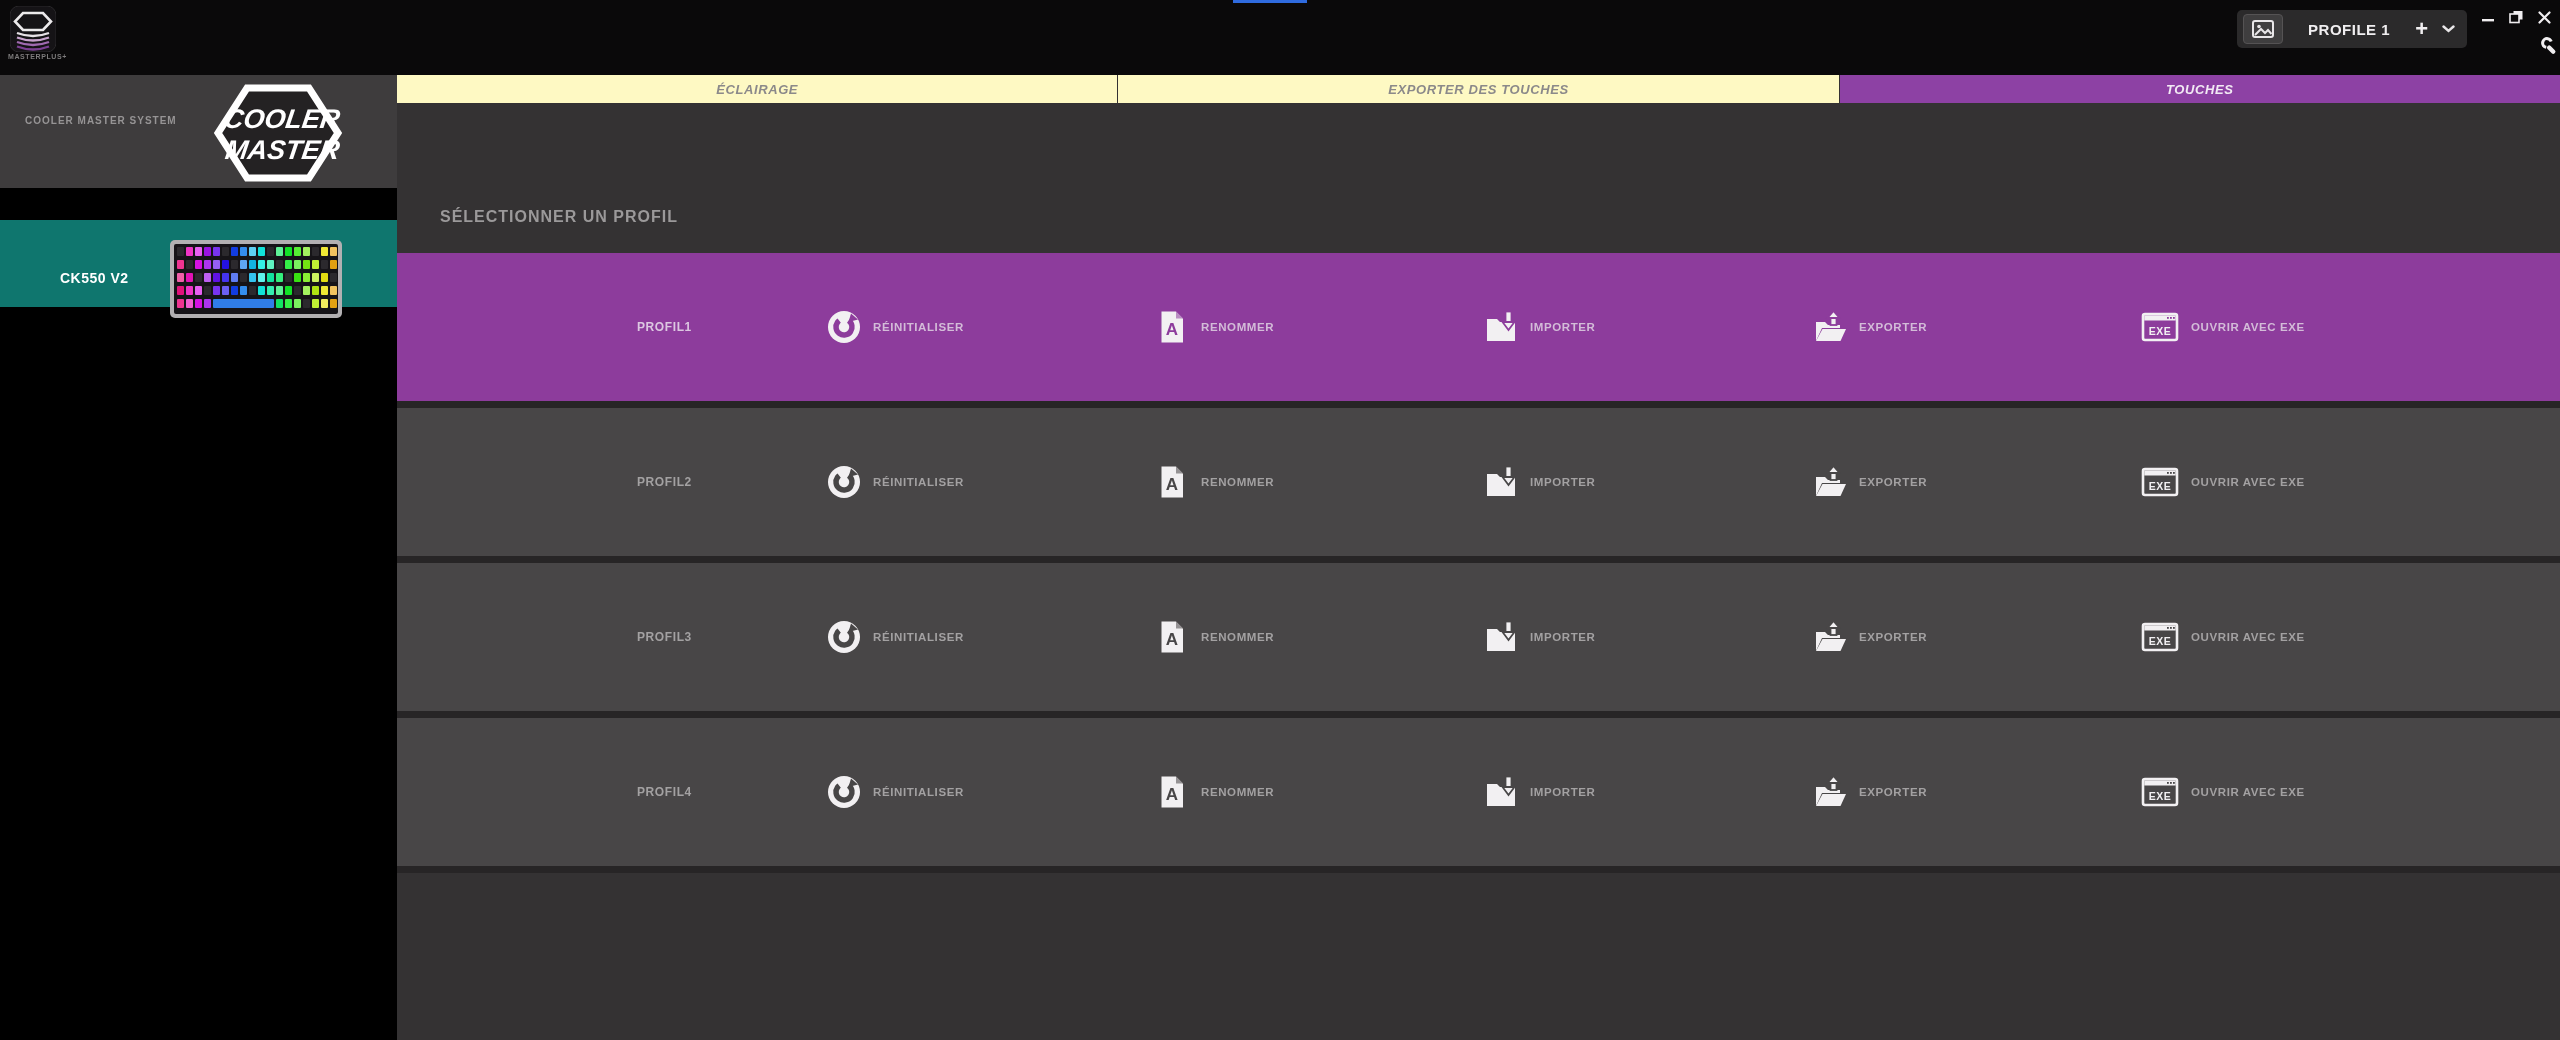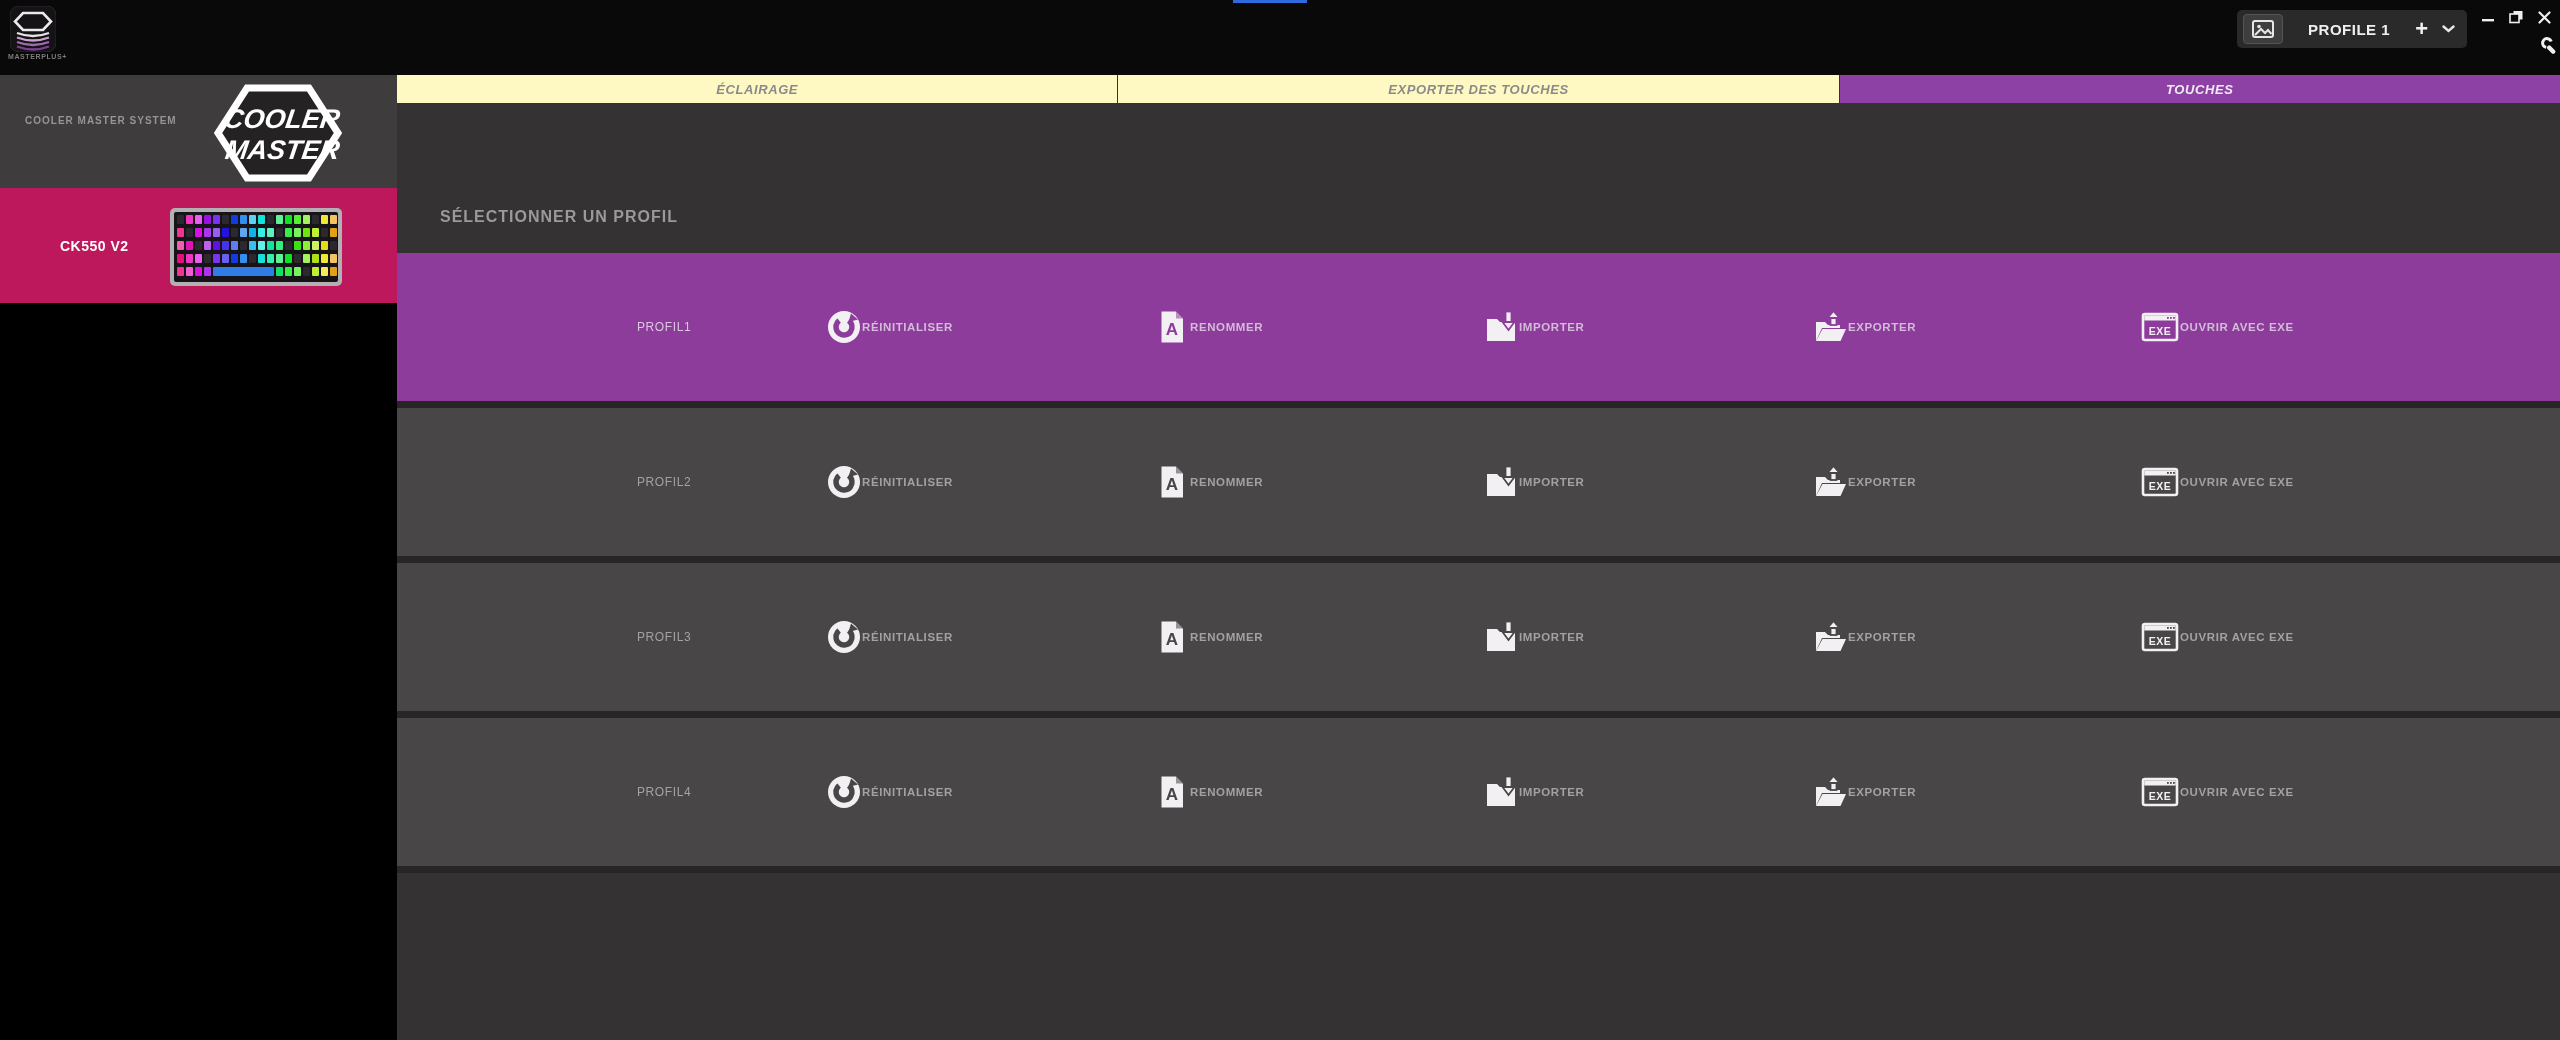--- a/index.html
+++ b/index.html
@@ -32,38 +32,38 @@
          font-size:13px; font-weight:bold; letter-spacing:.6px; border-left:1px solid #343233; cursor:pointer; }
   .tab:first-child { border-left:none; }
   .tab.active { background:#8d41a4; color:#f2eaf4; }
 
   
   .sidebar { position:absolute; left:0; top:75px; width:397px; height:965px; background:#000; }
   .sb-header { position:relative; width:100%; height:113px; background:#3e3c3d; }
   .sb-group { position:absolute; left:25px; top:40px; color:#969495; font-size:10px;
               font-weight:bold; letter-spacing:1px; }
   .brand { position:absolute; left:213px; top:8px; }
-  .device-row { position:relative; width:100%; height:115px; background:#be185d; cursor:pointer; }
+  .device-row { position:relative; width:100%; height:87px; background:#0f766e; cursor:pointer;margin-top:32px; }
   .device-name { position:absolute; left:60px; top:50px; color:#ffffff; font-size:14px;
                  font-weight:bold; letter-spacing:.5px; }
   .device-img { position:absolute; left:170px; top:20px; }
 
   
   .main { position:absolute; left:397px; top:103px; width:2163px; height:937px; background:#343233; }
   .heading { position:absolute; left:43px; top:105px; color:#9b999a; font-size:16px;
              font-weight:bold; letter-spacing:1px; }
   .rows { position:absolute; left:0; top:150px; width:100%; }
   .profile-row { position:relative; width:100%; height:155px; background:#484647;
                  border-bottom:7px solid #272526; cursor:pointer; --cut:#484647; }
   .profile-row.selected { background:#8d3c9c; --cut:#8d3c9c; }
   .row-label { position:absolute; left:240px; top:50%; transform:translateY(-50%);
-               color:#a3a1a2; font-size:12px; font-weight:normal; letter-spacing:.6px; }
+               color:#a3a1a2; font-size:12px; font-weight:bold; letter-spacing:.6px; }
   .profile-row.selected .row-label { color:#dcc7e1; }
   .action { position:absolute; top:50%; transform:translateY(-50%); display:flex;
-            align-items:center; gap:1px; cursor:pointer; }
+            align-items:center; gap:12px; cursor:pointer; }
   .a-label { color:#a3a1a2; font-size:11.5px; font-weight:bold; letter-spacing:.6px; white-space:nowrap; }
   .profile-row.selected .a-label { color:#d3bcd8; }
   .a-icon { display:flex; }
 </style>
 </head>
 <body>
 
 <div id="app">
 
   <header class="topbar">

